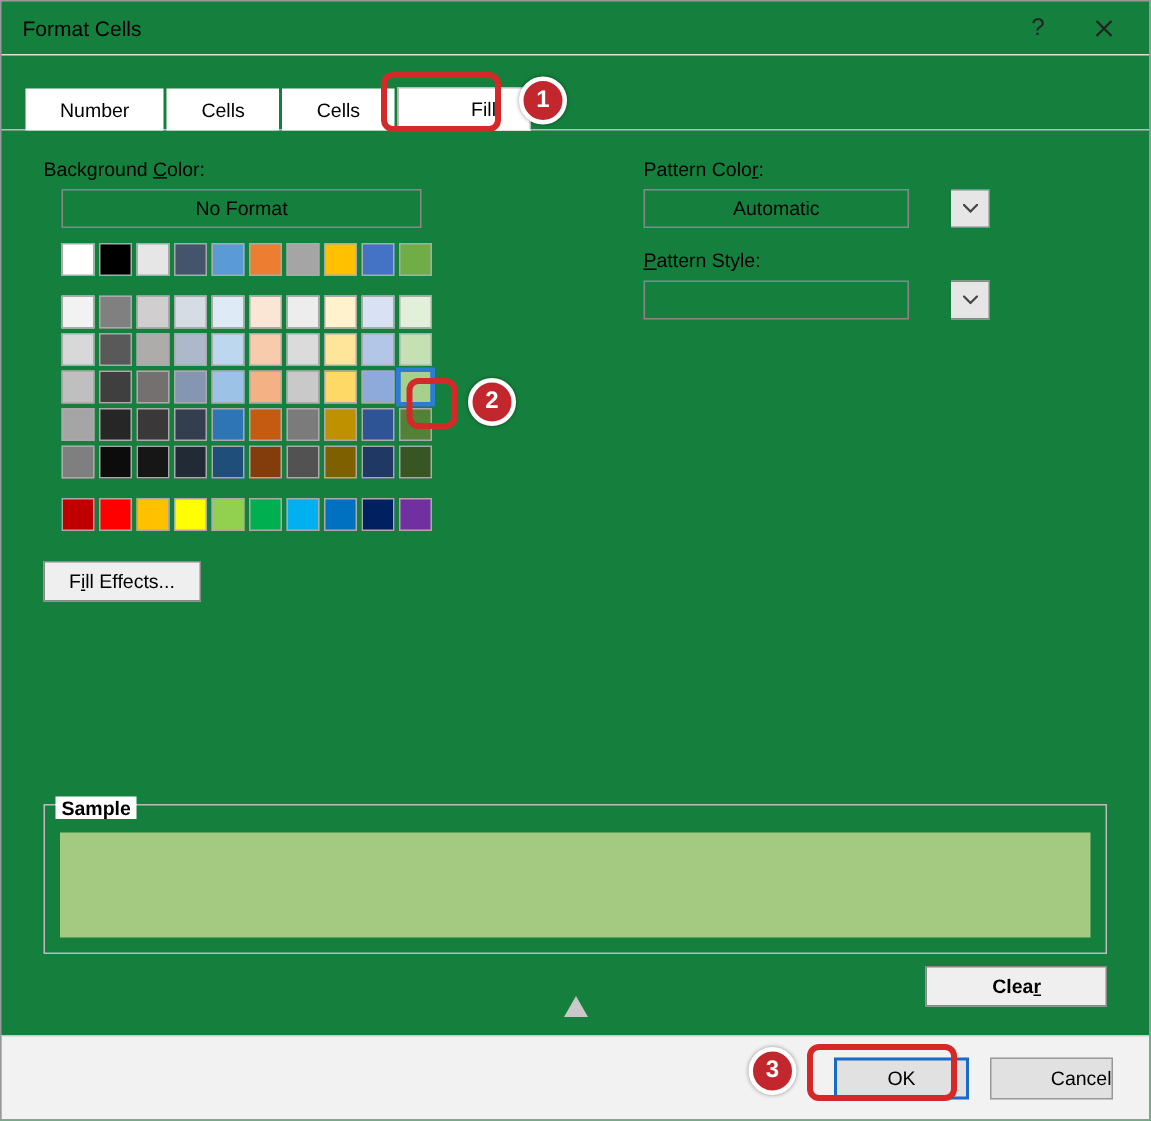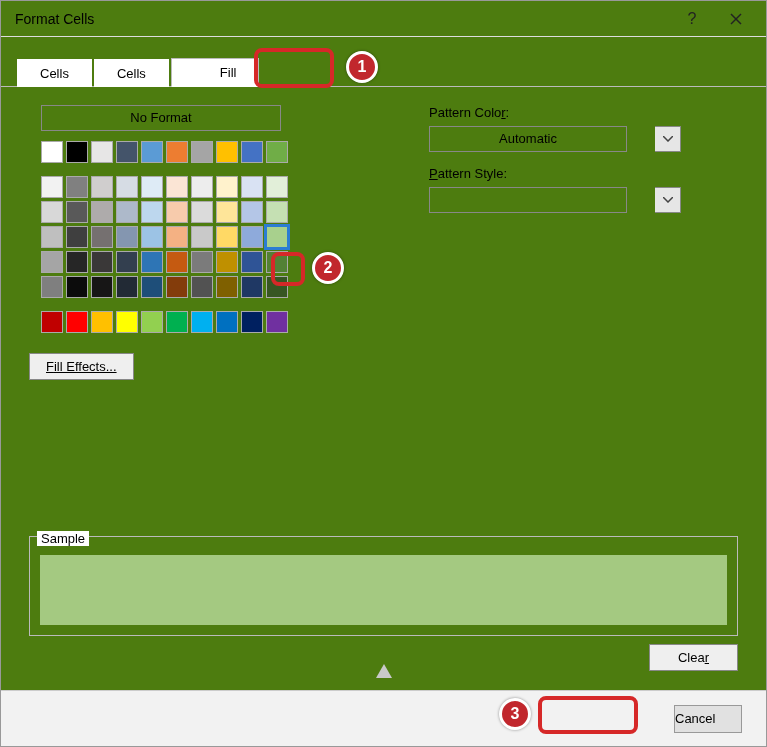--- a/index.html
+++ b/index.html
@@ -1,47 +1,47 @@
 <!DOCTYPE html>
 <html><head>
 <meta charset="utf-8">
 <style>
 * { box-sizing: border-box; font-family: "Segoe UI", Tahoma, sans-serif; font-size: 13px; }
 body { margin: 0; background: #fff; }
-.dialog { width: 767px; height: 747px; border: 1px solid #999; background: #4d7c0f; position: relative; }
+.dialog { width: 767px; height: 747px; border: 1px solid #999; background: #15803d; position: relative; }
 .titlebar { height: 36px; display: flex; align-items: center; padding: 0 8px 0 14px; border-bottom: 1px solid #ddd; }
 .titlebar .title { flex: 1; font-size: 14px; }
 .titlebar .btn { width: 44px; height: 28px; display: flex; align-items: center; justify-content: center; color: #222; font-size: 16px; }
 .tabs { display: flex; align-items: flex-end; padding: 14px 16px 0 16px; border-bottom: 1px solid #bbb; height: 50px; }
 .tab { padding: 6px 22px; border: 1px solid transparent; border-bottom: none; margin-right: 2px; position: relative; top: 1px; background: #fff; }
 .tab.active { border-color: #bbb; border-bottom: 1px solid #fff; padding-left: 48px; }
 .content { padding: 18px 28px 0 28px; display: flex; gap: 40px; }
 .left { width: 360px; }
 .right { flex: 1; }
 .label { margin-bottom: 6px; }
 .nocolor { width: 240px; height: 26px; border: 1px solid #888; text-align: center; line-height: 24px; margin-left: 12px; margin-bottom: 10px; }
 .palette { margin-left: 12px; }
 .row { display: flex; gap: 3px; margin-bottom: 3px; }
 .sw { width: 22px; height: 22px; border: 1px solid #aaa; }
 .sw.sel { outline: 3px solid #2b7cd3; outline-offset: -1px; border-color: #2b7cd3; }
 .gap { height: 10px; }
-.btnrow { display: flex; gap: 10px; margin-top: 20px; text-decoration: underline; }
+.btnrow { display: flex; gap: 10px; margin-top: 20px; }
 .pushbtn { border: 1px solid #888; background: #efefef; padding: 5px 16px; }
 .pushbtn u { text-decoration: underline; }
-.dropdown { display: flex; width: 252px; margin-bottom: 14px; gap: 28px; }
+.dropdown { display: flex; width: 231px; margin-bottom: 14px; gap: 28px; }
 .dropdown .val { flex: 1; border: 1px solid #888; height: 26px; line-height: 24px; text-align: center; }
 .dropdown .arrow { width: 26px; height: 26px; border: 1px solid #888; border-left: none; background: #e6e6e6; display: flex; align-items: center; justify-content: center; }
-.sample-area { position: absolute; left: 28px; right: 28px; top: 520px; }
+.sample-area { position: absolute; left: 28px; right: 28px; top: 520px; font-weight: bold; }
 .fieldset-label { background: #fff; position: relative; top: 10px; left: 8px; padding: 0 4px; display: inline-block; z-index: 2; }
 .sample-box { border: 1px solid #bbb; height: 100px; padding: 18px 10px 10px 10px; position: relative; }
 .sample-fill { width: 100%; height: 100%; }
 .clear-row { text-align: right; margin-top: 14px; }
 .footer { position: absolute; bottom: 0; left: 0; right: 0; border-top: 1px solid #ccc; height: 56px; display: flex; align-items: center; justify-content: flex-end; padding: 0 24px; gap: 14px; background: #f2f2f2; }
 .okbtn { border: 2px solid #1a6bc9; background: #e1e1e1; width: 90px; height: 28px; text-align: center; line-height: 24px; }
-.cancelbtn { border: 1px solid #999; background: #e1e1e1; width: 68px; height: 28px; text-align: left; line-height: 26px; }
+.cancelbtn { border: 1px solid #999; background: #e1e1e1; width: 82px; height: 28px; text-align: right; line-height: 26px; }
 .annot { position: absolute; border: 4px solid #d62828; border-radius: 8px; pointer-events: none; z-index: 10; }
 .badge { position: absolute; width: 32px; height: 32px; border-radius: 50%; background: #c1272d; border: 3px solid #fff; color: #fff; font-weight: bold; display: flex; align-items: center; justify-content: center; font-size: 16px; box-shadow: 0 0 3px rgba(0,0,0,.4); z-index: 11; }
 .watermark { position: absolute; bottom: 64px; left: 50%; transform: translateX(-50%); color: #c9c9c9; font-size: 18px; letter-spacing: 1px; display: flex; align-items: center; gap: 6px; pointer-events: none; }
 .watermark .small { font-size: 9px; letter-spacing: 2px; display: block; }
 </style>
 </head>
 <body>
 
 <div class="dialog">
 
@@ -50,30 +50,32 @@
     <div class="btn">?</div>
     <div class="btn">
       <svg width="12" height="12" viewBox="0 0 12 12">
           <line x1="1" y1="1" x2="11" y2="11" stroke="#222" stroke-width="1.5"></line>
           <line x1="11" y1="1" x2="1" y2="11" stroke="#222" stroke-width="1.5"></line>
         </svg>
     </div>
   </div>
 
   <div class="tabs">
+    <div class="tab">Number</div>
     <div class="tab">Cells</div>
     <div class="tab">Cells</div>
     <div class="tab active">Fill</div>
   </div>
 
   <div class="annot" style="left:253px; top:47px; width:80px; height:40px;"></div>
   <div class="badge" style="left:345px; top:50px;">1</div>
 
   <div class="content">
     <div class="left">
+      <div class="label">Background <u>C</u>olor:</div>
       <div class="nocolor">No Format</div>
       <div class="palette" id="palette">
           <div class="row">
             <div class="sw" style="background: rgb(255, 255, 255);"></div>
             <div class="sw" style="background: rgb(0, 0, 0);"></div>
             <div class="sw" style="background: rgb(231, 230, 230);"></div>
             <div class="sw" style="background: rgb(68, 84, 106);"></div>
             <div class="sw" style="background: rgb(91, 155, 213);"></div>
             <div class="sw" style="background: rgb(237, 125, 49);"></div>
             <div class="sw" style="background: rgb(165, 165, 165);"></div>
@@ -184,30 +186,31 @@
 
   <div class="annot" style="left:270px; top:251px; width:34px; height:34px;"></div>
   <div class="badge" style="left:311px; top:251px;">2</div>
 
   <div class="sample-area">
     <span class="fieldset-label">Sample</span>
     <div class="sample-box">
       <div class="sample-fill" id="sample-fill" style="background: rgb(164, 201, 129);"></div>
     </div>
     <div class="clear-row">
-      <span class="pushbtn" style="padding:5px 28px;">Clea<u>r</u></span>
+      <span class="pushbtn" style="padding:5px 43px;">Clea<u>r</u></span>
     </div>
   </div>
 
   <div class="watermark">
     <svg width="22" height="22">
         <polygon points="3,18 11,4 19,18" fill="#c9c9c9"></polygon>
       </svg>
   </div>
 
   <div class="footer">
+    <div class="okbtn">OK</div>
     <div class="cancelbtn">Cancel</div>
   </div>
 
   <div class="annot" style="left:537px; top:695px; width:100px; height:38px;"></div>
   <div class="badge" style="left:498px; top:697px;">3</div>
 
 </div>
 
 </body></html>

